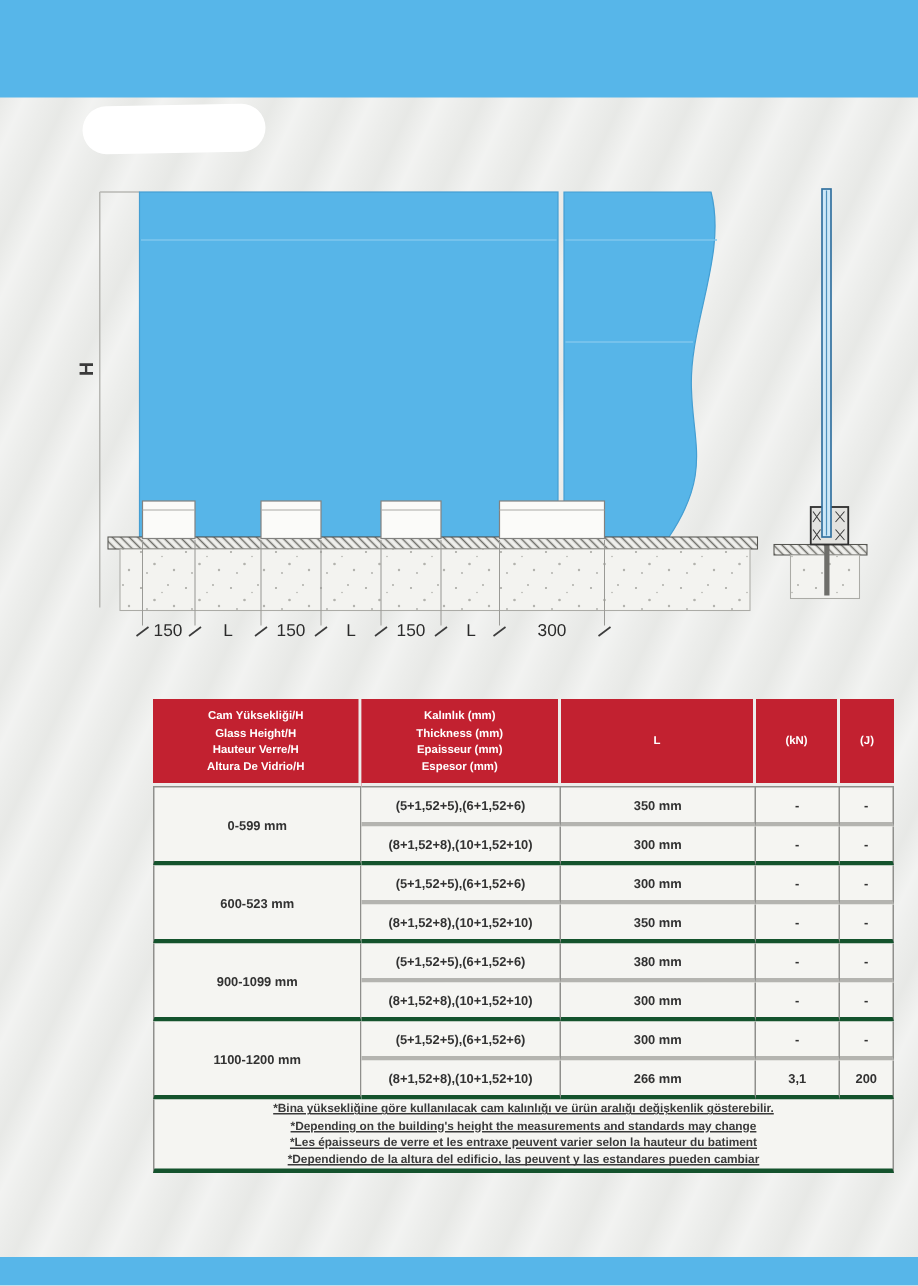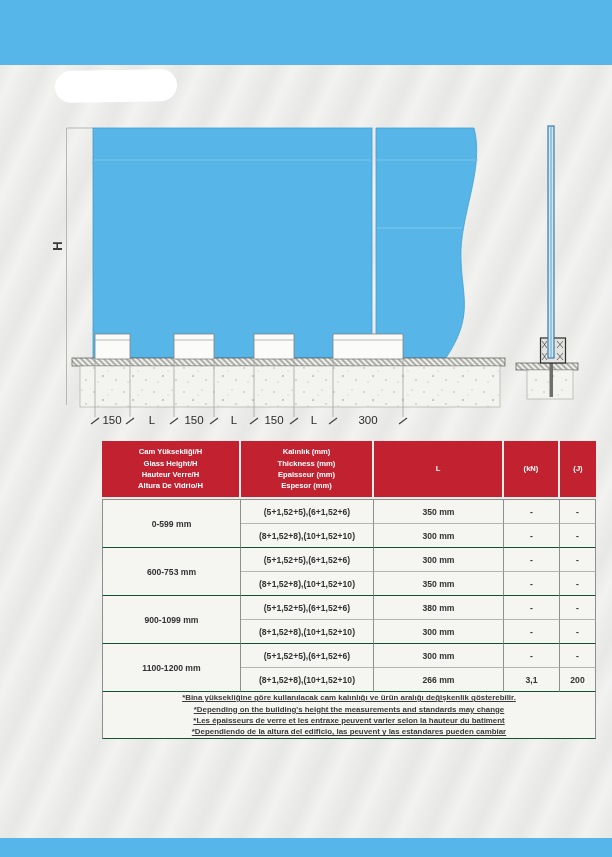--- a/index.html
+++ b/index.html
@@ -19,32 +19,32 @@
   .band.top{top:0;height:65px;}
   .band.bottom{top:838px;height:19px;}
   .logo-blob{
     position:absolute;left:55px;top:70px;width:122px;height:32px;
     background:#ffffff;border-radius:16px;transform:rotate(-1deg);
   }
   svg.diagram{position:absolute;left:0;top:98px;}
 
   
   .spec-table{
-    position:absolute;left:63px;top:441px;
+    position:absolute;left:63px;top:466px;
     border-collapse:separate;border-spacing:0;table-layout:fixed;width:494px;padding-left:39px;
   }
   .spec-table th{
     background:#c22130;color:#ffffff;font-weight:bold;font-size:7.6px;
     line-height:1.5;text-align:center;vertical-align:middle;
     height:56px;padding:0;white-space:pre-line;
     border-right:2px solid #ecedeb;border-bottom:2px solid #ecedeb;
   }
   .spec-table th:last-child{border-right:none;}
   .spec-table td{
-    background:#f5f5f2;border-right:1px solid #8f8f8c;border-bottom:1px solid #14532d;
+    background:#f5f5f2;border-right:1px solid #8f8f8c;border-bottom:3px solid #14532d;
     height:23px;padding:0 2px;text-align:center;vertical-align:middle;
     font-size:8.6px;font-weight:bold;color:#323232;
   }
   .spec-table tr.first-row td{border-top:1px solid #8f8f8c;}
   .spec-table td.group, .spec-table td.note{border-left:1px solid #8f8f8c;text-align:center;}
   .spec-table tr.pair-top td:not(.group){border-bottom-color:#b4b4b0;}
   .spec-table td.note{height:46px;font-size:7.9px;line-height:1.45;color:#3a3a3a;}
   .spec-table td.note div{white-space:nowrap;text-decoration:underline;}
 </style>
 </head>
@@ -185,21 +185,21 @@
       <td>-</td>
       <td>-</td>
     </tr>
     <tr>
       <td>(8+1,52+8),(10+1,52+10)</td>
       <td>300 mm</td>
       <td>-</td>
       <td>-</td>
     </tr>
     <tr class="pair-top">
-      <td class="group" rowspan="2">600-753 mm</td>
+      <td class="group" rowspan="2">600-523 mm</td>
       <td>(5+1,52+5),(6+1,52+6)</td>
       <td>300 mm</td>
       <td>-</td>
       <td>-</td>
     </tr>
     <tr>
       <td>(8+1,52+8),(10+1,52+10)</td>
       <td>350 mm</td>
       <td>-</td>
       <td>-</td>

